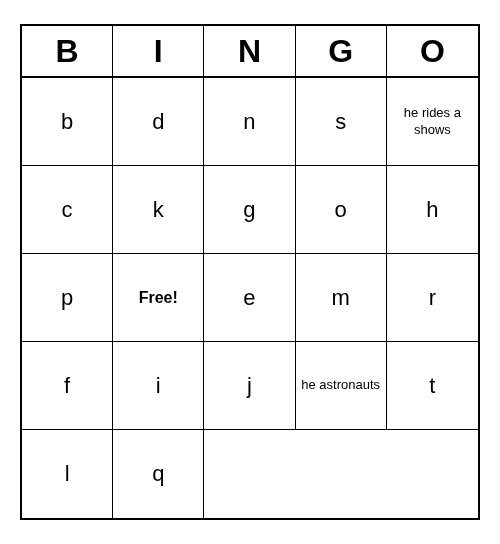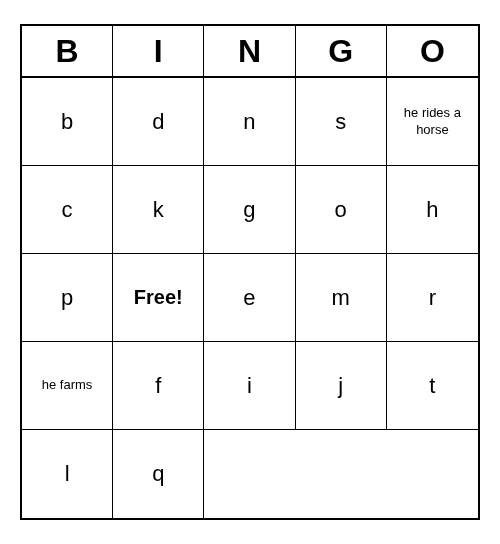--- a/index.html
+++ b/index.html
@@ -68,52 +68,52 @@
     .bingo-cell:nth-child(n+21) {
       border-bottom: none;
     }
 
     .bingo-cell.small-text {
       font-size: 13px;
       line-height: 1.3;
     }
 
     .bingo-cell.free {
-      font-size: 20px;
+      font-size: 16px;
       font-weight: bold;
     }
   </style>
 </head>
 <body>
 
 <div class="bingo-container">
   <div class="bingo-header">
   <div class="header-cell">B</div>
       <div class="header-cell">I</div>
       <div class="header-cell">N</div>
       <div class="header-cell">G</div>
       <div class="header-cell">O</div>
     </div>
   <div class="bingo-grid">
   <div class="bingo-cell">b</div>
       <div class="bingo-cell">d</div>
       <div class="bingo-cell">n</div>
       <div class="bingo-cell">s</div>
-      <div class="bingo-cell small-text">he rides a horse</div>
+      <div class="bingo-cell small-text">he rides a shows</div>
       <div class="bingo-cell">c</div>
       <div class="bingo-cell">k</div>
       <div class="bingo-cell">g</div>
       <div class="bingo-cell">o</div>
       <div class="bingo-cell">h</div>
       <div class="bingo-cell">p</div>
       <div class="bingo-cell free">Free!</div>
       <div class="bingo-cell">e</div>
       <div class="bingo-cell">m</div>
       <div class="bingo-cell">r</div>
-      <div class="bingo-cell small-text">he farms</div>
       <div class="bingo-cell">f</div>
       <div class="bingo-cell">i</div>
       <div class="bingo-cell">j</div>
+      <div class="bingo-cell small-text">he astronauts</div>
       <div class="bingo-cell">t</div>
       <div class="bingo-cell">l</div>
       <div class="bingo-cell">q</div>
     </div>
 </div>
 
 </body></html>

